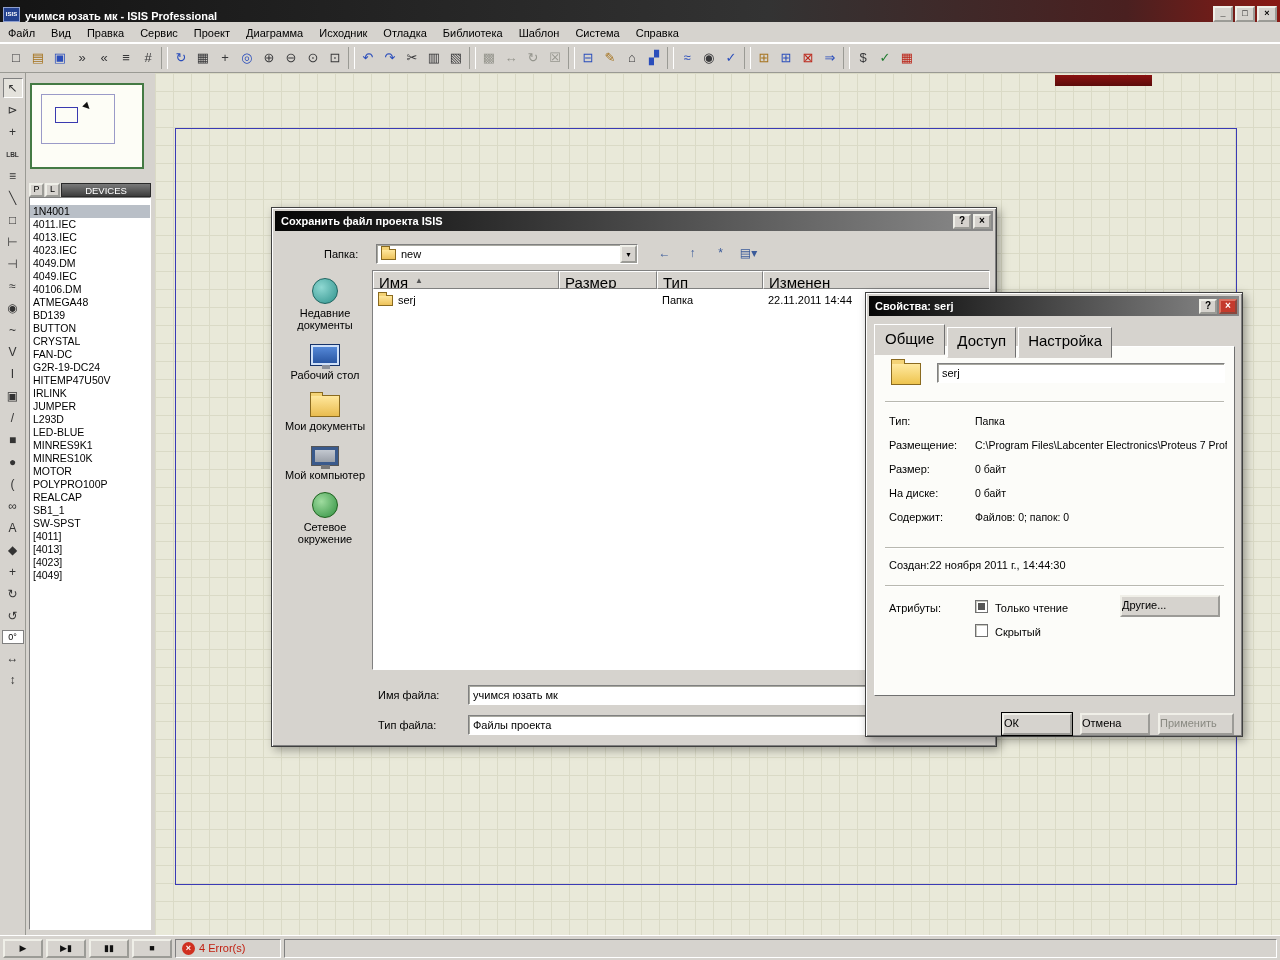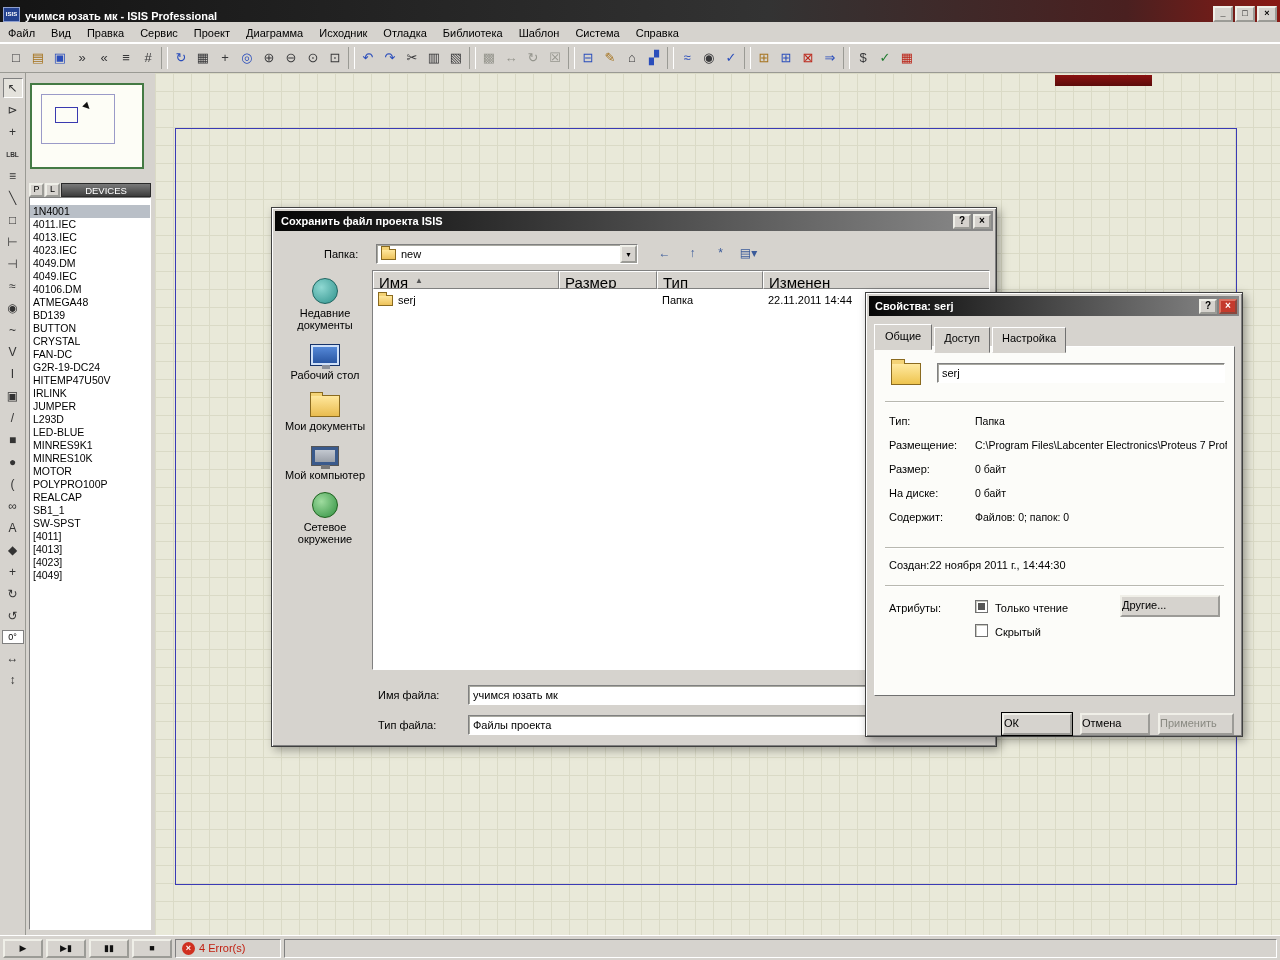--- a/index.html
+++ b/index.html
@@ -103,21 +103,21 @@
   .fc-mod{flex:1;padding-left:5px}
 
   .sd-fname-label{left:106px;top:481px}
   .sd-fname-input{left:196px;top:477px;width:424px;height:20px}
   .sd-ftype-label{left:106px;top:511px}
   .sd-ftype-combo{left:196px;top:507px;width:424px;height:20px}
 
   
   .props-dlg{left:865px;top:292px;width:378px;height:445px;z-index:20}
   .pd-tabs{position:absolute;left:8px;top:31px;display:flex;z-index:2}
-  .tab{padding:4px 9px 3px;background:#d6d3ce;border:1px solid;border-color:#fff #707070 transparent #fff;margin-right:2px;position:relative;top:3px;font-size:11px}
+  .tab{padding:4px 9px 3px;background:#d6d3ce;border:1px solid;border-color:#fff #707070 transparent #fff;margin-right:2px;position:relative;top:3px;font-size:15px}
   .tab.active{top:0;padding:5px 10px 7px;z-index:3}
   .pd-page{position:absolute;left:8px;top:53px;width:361px;height:350px;background:#fcfcf9;border:1px solid;border-color:#fff #707070 #707070 #fff}
   .sep-line{position:absolute;left:10px;right:10px;height:2px;border-top:1px solid #b8b8b0;border-bottom:1px solid #fff}
   .pd-folder{position:absolute;left:16px;top:16px;width:30px;height:22px;background:linear-gradient(#ffe9a0,#eec44f);border:1px solid #8a6a1f}
   .pd-folder::before{content:"";position:absolute;left:-1px;top:-5px;width:12px;height:4px;background:#f4d376;border:1px solid #8a6a1f;border-bottom:none}
   .pd-name{left:62px;top:16px;width:288px;height:20px}
   .pd-line1{top:54px}.pd-line2{top:200px}.pd-line3{top:238px}
   .pd-fields{position:absolute;left:14px;top:68px;width:338px}
   .frow{display:flex;margin-bottom:12px}
   .frow .fl{width:86px;flex:none}

